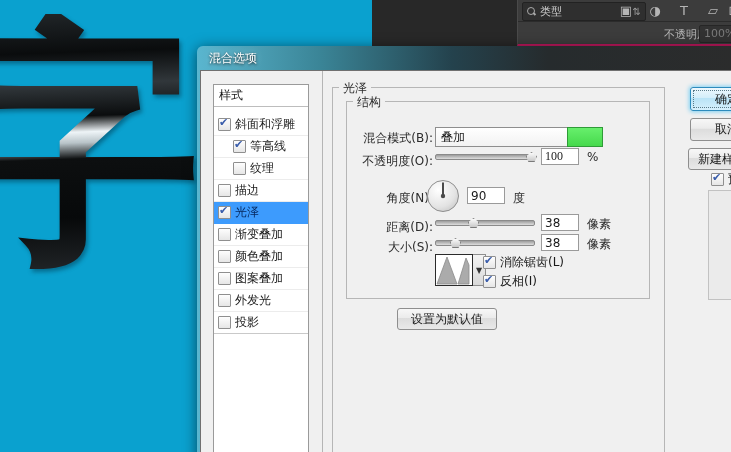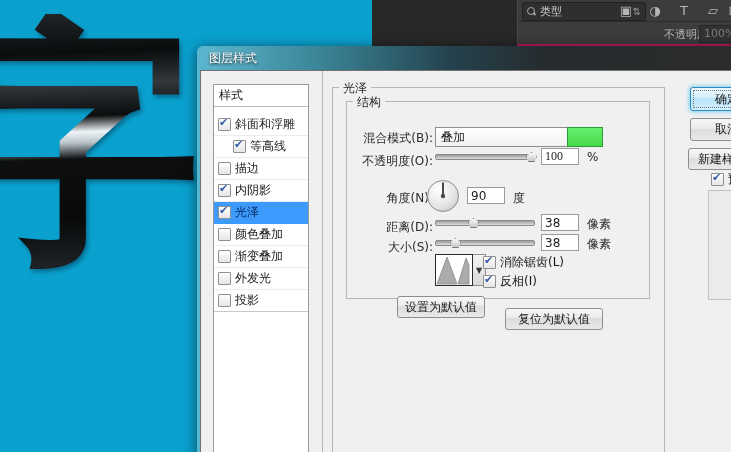--- a/index.html
+++ b/index.html
@@ -120,53 +120,57 @@
     <div class="lp-divider"></div>
     <div class="mode-combo">
       <span>正常</span>
       <span class="updown">⇅</span>
     </div>
     <span class="opacity-label">不透明度:</span>
     <div class="opacity-value">100%</div>
   </div>
 
   <div class="dialog">
-    <div class="dialog-title">图层样式</div>
+    <div class="dialog-title">混合选项</div>
     <div class="dialog-body">
 
       <div class="side-list">
         <div class="side-head">样式</div>
         <div class="side-gap"></div>
         <div class="side-row">
           <span class="cb checked"></span>
           <span>斜面和浮雕</span>
         </div>
         <div class="side-row indent">
           <span class="cb checked"></span>
           <span>等高线</span>
         </div>
+        <div class="side-row indent">
+          <span class="cb"></span>
+          <span>纹理</span>
+        </div>
         <div class="side-row">
           <span class="cb"></span>
           <span>描边</span>
-        </div>
-        <div class="side-row">
-          <span class="cb checked"></span>
-          <span>内阴影</span>
         </div>
         <div class="side-row selected">
           <span class="cb checked"></span>
           <span>光泽</span>
         </div>
         <div class="side-row">
           <span class="cb"></span>
+          <span>渐变叠加</span>
+        </div>
+        <div class="side-row">
+          <span class="cb"></span>
           <span>颜色叠加</span>
         </div>
         <div class="side-row">
           <span class="cb"></span>
-          <span>渐变叠加</span>
+          <span>图案叠加</span>
         </div>
         <div class="side-row">
           <span class="cb"></span>
           <span>外发光</span>
         </div>
         <div class="side-row" style="border-bottom:1px solid #c9c9c9">
           <span class="cb"></span>
           <span>投影</span>
         </div>
       </div>
@@ -238,22 +242,21 @@
           <div class="opt-row" style="left:136px;top:152px">
             <span class="cb checked"></span>
             <span>消除锯齿(L)</span>
           </div>
           <div class="opt-row" style="left:136px;top:171px">
             <span class="cb checked"></span>
             <span>反相(I)</span>
           </div>
         </div>
 
-        <div class="btn" style="left:64px;top:208px;width:88px">设置为默认值</div>
-        <div class="btn" style="left:172px;top:220px;width:98px">复位为默认值</div>
+        <div class="btn" style="left:64px;top:220px;width:100px">设置为默认值</div>
       </div>
 
       <div class="btn btn-ok" style="left:489px;top:16px;width:74px;height:24px">确定</div>
       <div class="btn" style="left:489px;top:47px;width:74px;height:23px">取消</div>
       <div class="btn btn-newstyle" style="left:487px;top:77px;width:92px">新建样式(W)...</div>
       <div class="opt-row" style="left:510px;top:100px">
         <span class="cb checked"></span>
         <span>预览(V)</span>
       </div>
       <div class="preview-box" style="left:507px;top:119px;width:60px;height:110px"></div>

